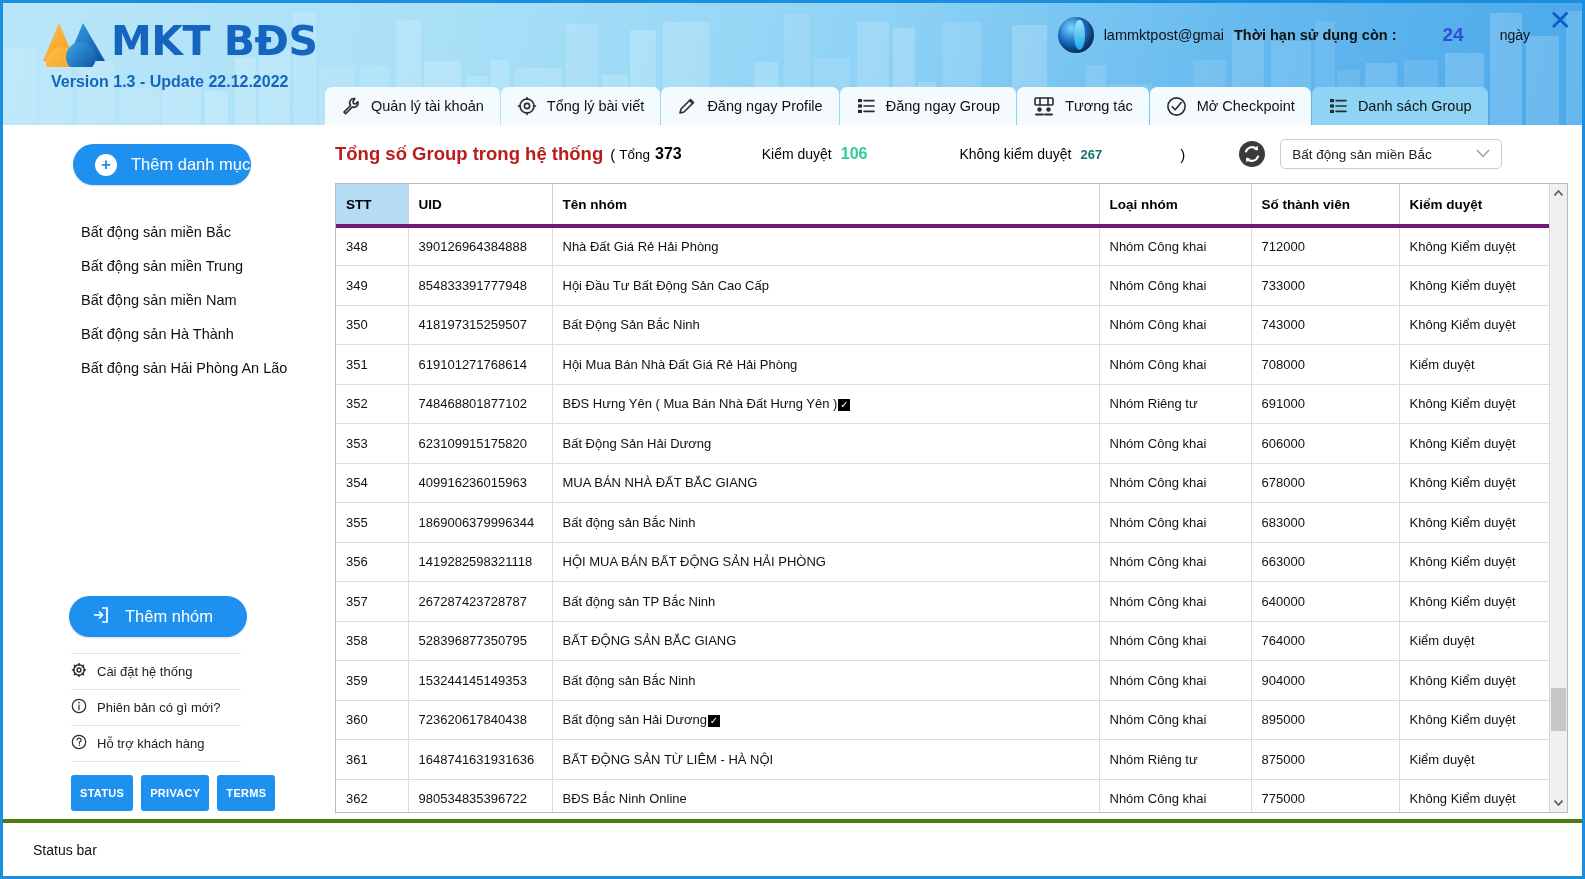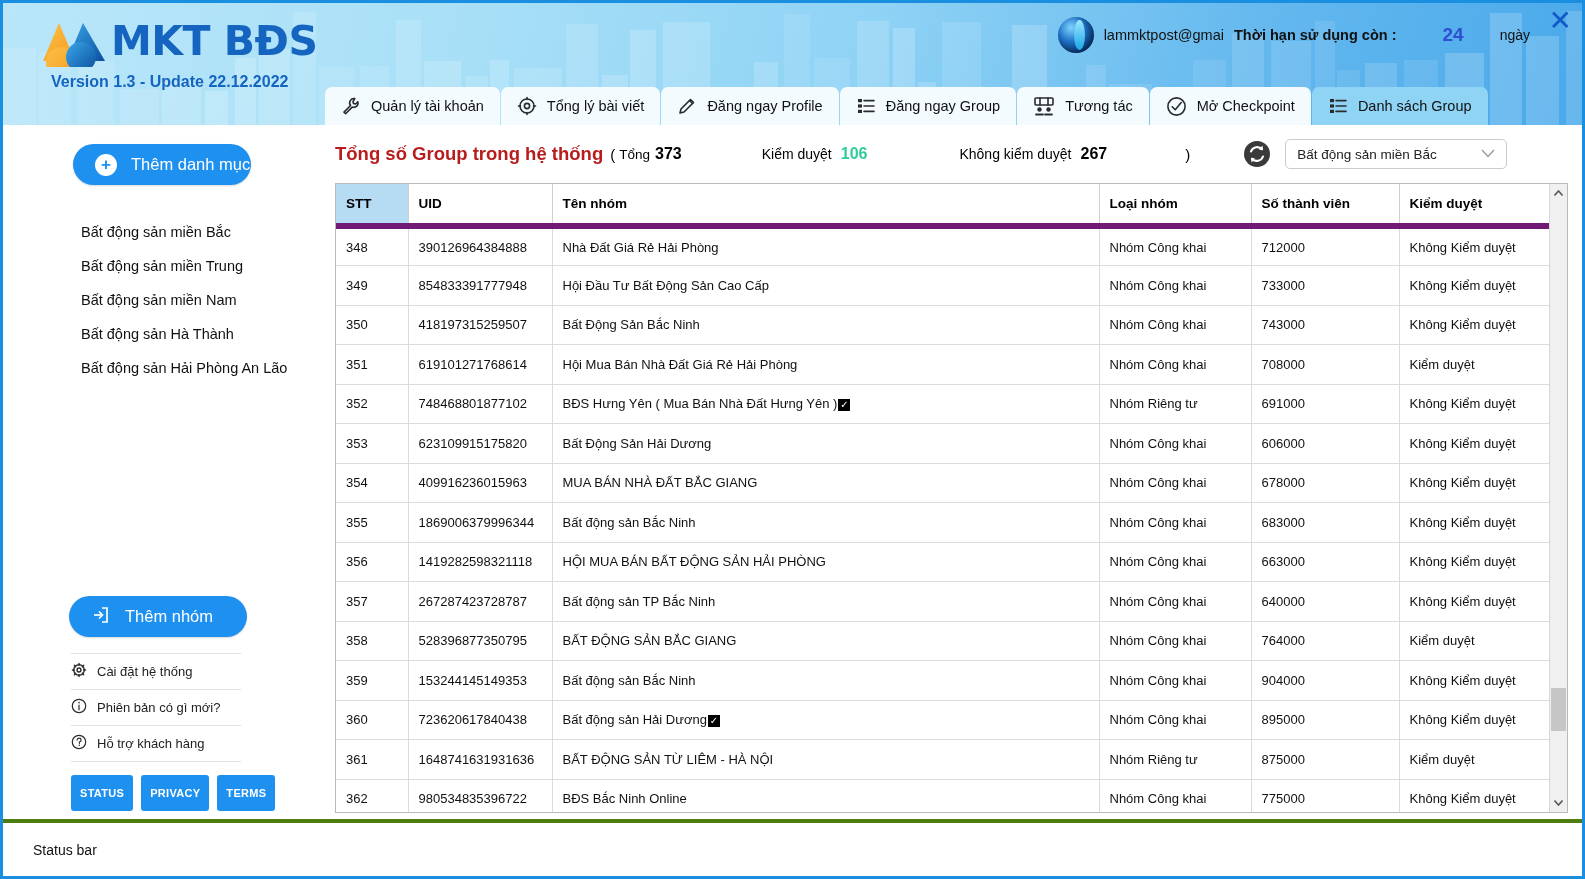--- a/index.html
+++ b/index.html
@@ -146,21 +146,21 @@
   #toolbar {
     display:flex; align-items:center; height:58px; padding-left:13px;
   }
   .tot-title { font-size:18.5px; font-weight:bold; color:#b91c1c; }
   .tot-paren { font-size:15px; color:#000; margin-left:7px; }
   .tot-lbl { font-size:13.5px; color:#000; margin-left:4px; }
   .tot-num { font-size:16px; font-weight:bold; color:#000; margin-left:5px;}
   .kd-lbl { font-size:14px; color:#000; margin-left:80px; }
   .kd-num { font-size:16px; font-weight:bold; color:#2ecc9a; margin-left:9px;}
   .nkd-lbl { font-size:14px; color:#000; margin-left:92px; }
-  .nkd-num { font-size:16px; font-weight:bold; color:#000000; margin-left:9px;}
+  .nkd-num { font-size:13px; font-weight:bold; color:#0f766e; margin-left:9px;}
   .close-paren { font-size:15px; color:#000; margin-left:78px; }
 
   .refresh-btn {
     margin-left:52px; width:30px;height:30px;flex:none;cursor:pointer;
   }
   .select-box {
     margin-left:13px; margin-right:14px;
     width:222px; height:30px; border:1px solid #cccccc; border-radius:5px;
     display:flex; align-items:center; justify-content:space-between;
     padding:0 11px; font-size:13.5px; color:#222; cursor:pointer; background:#fff;
@@ -170,21 +170,21 @@
   
   #table-wrap {
     position:absolute; left:13px; right:14px; top:58px; bottom:6px;
     border:1px solid #b9b9b9; background:#fff; display:flex;
   }
   #tbl-scroll { flex:1; overflow:hidden; }
   table { border-collapse:collapse; width:100%; table-layout:fixed; }
   th {
     background:#fff; color:#000; font-size:13.5px; font-weight:bold;
     text-align:left; height:42px; padding:0 10px;
-    border-right:1px solid #cfcfcf; border-bottom:6px solid #701a75;
+    border-right:1px solid #cfcfcf; border-bottom:4px solid #701a75;
     white-space:nowrap;
   }
   th.stt { background:#b5dcf2; }
   td {
     font-size:13px; color:#111; height:39.5px; padding:0 10px;
     border-right:1px solid #dcdcdc; border-bottom:1px solid #dcdcdc;
     white-space:nowrap; overflow:hidden; text-overflow:ellipsis;
   }
   td:last-child, th:last-child { border-right:none; }
   .verified {

